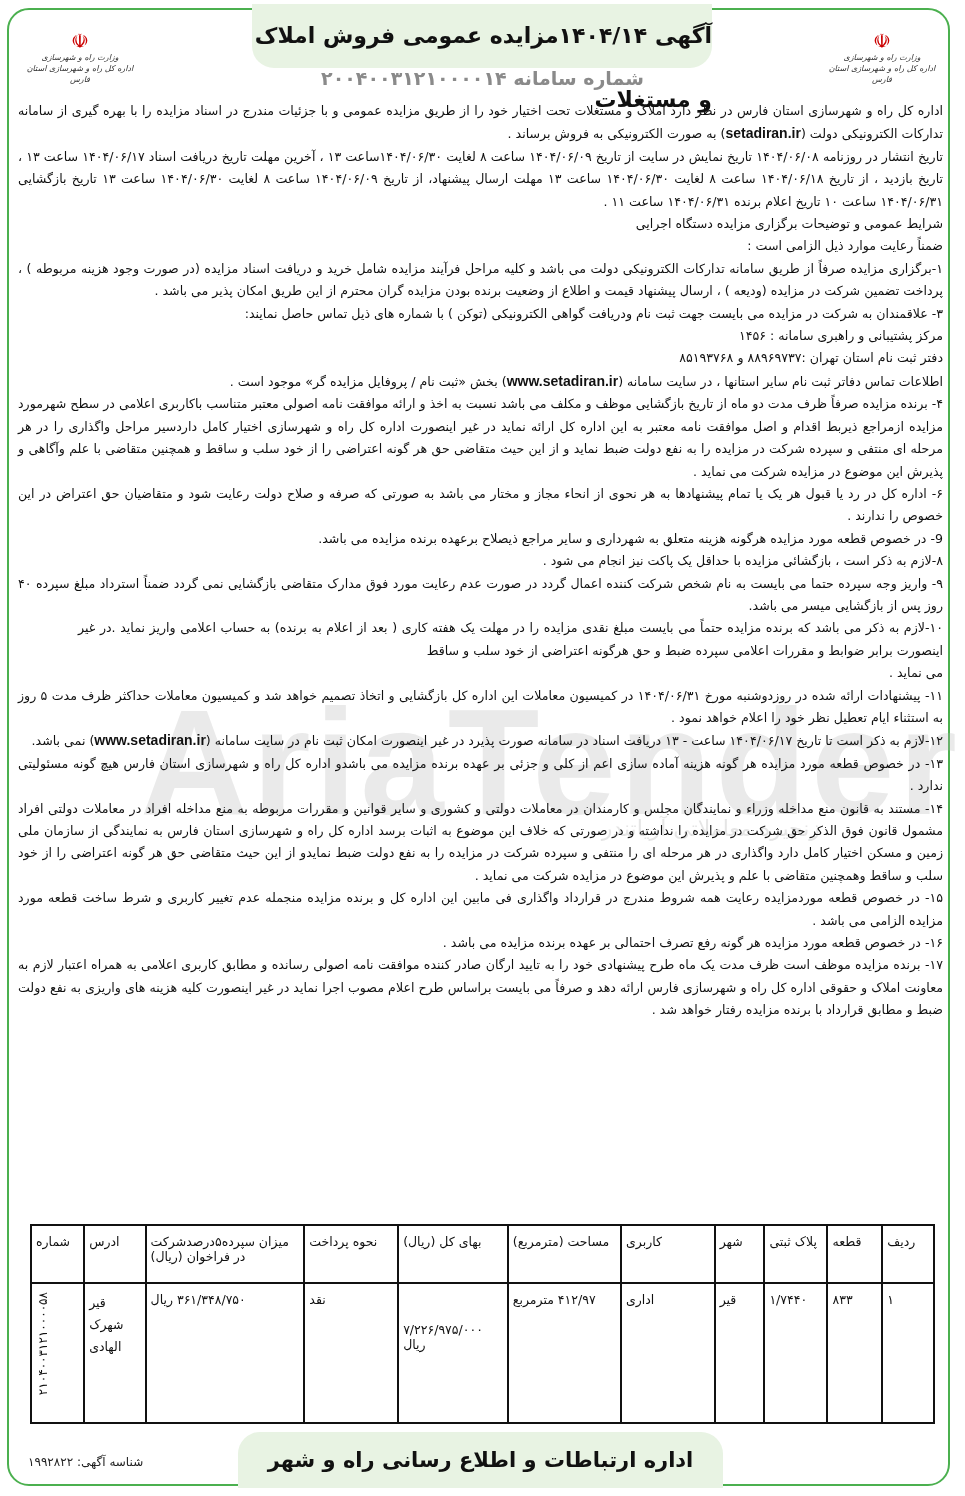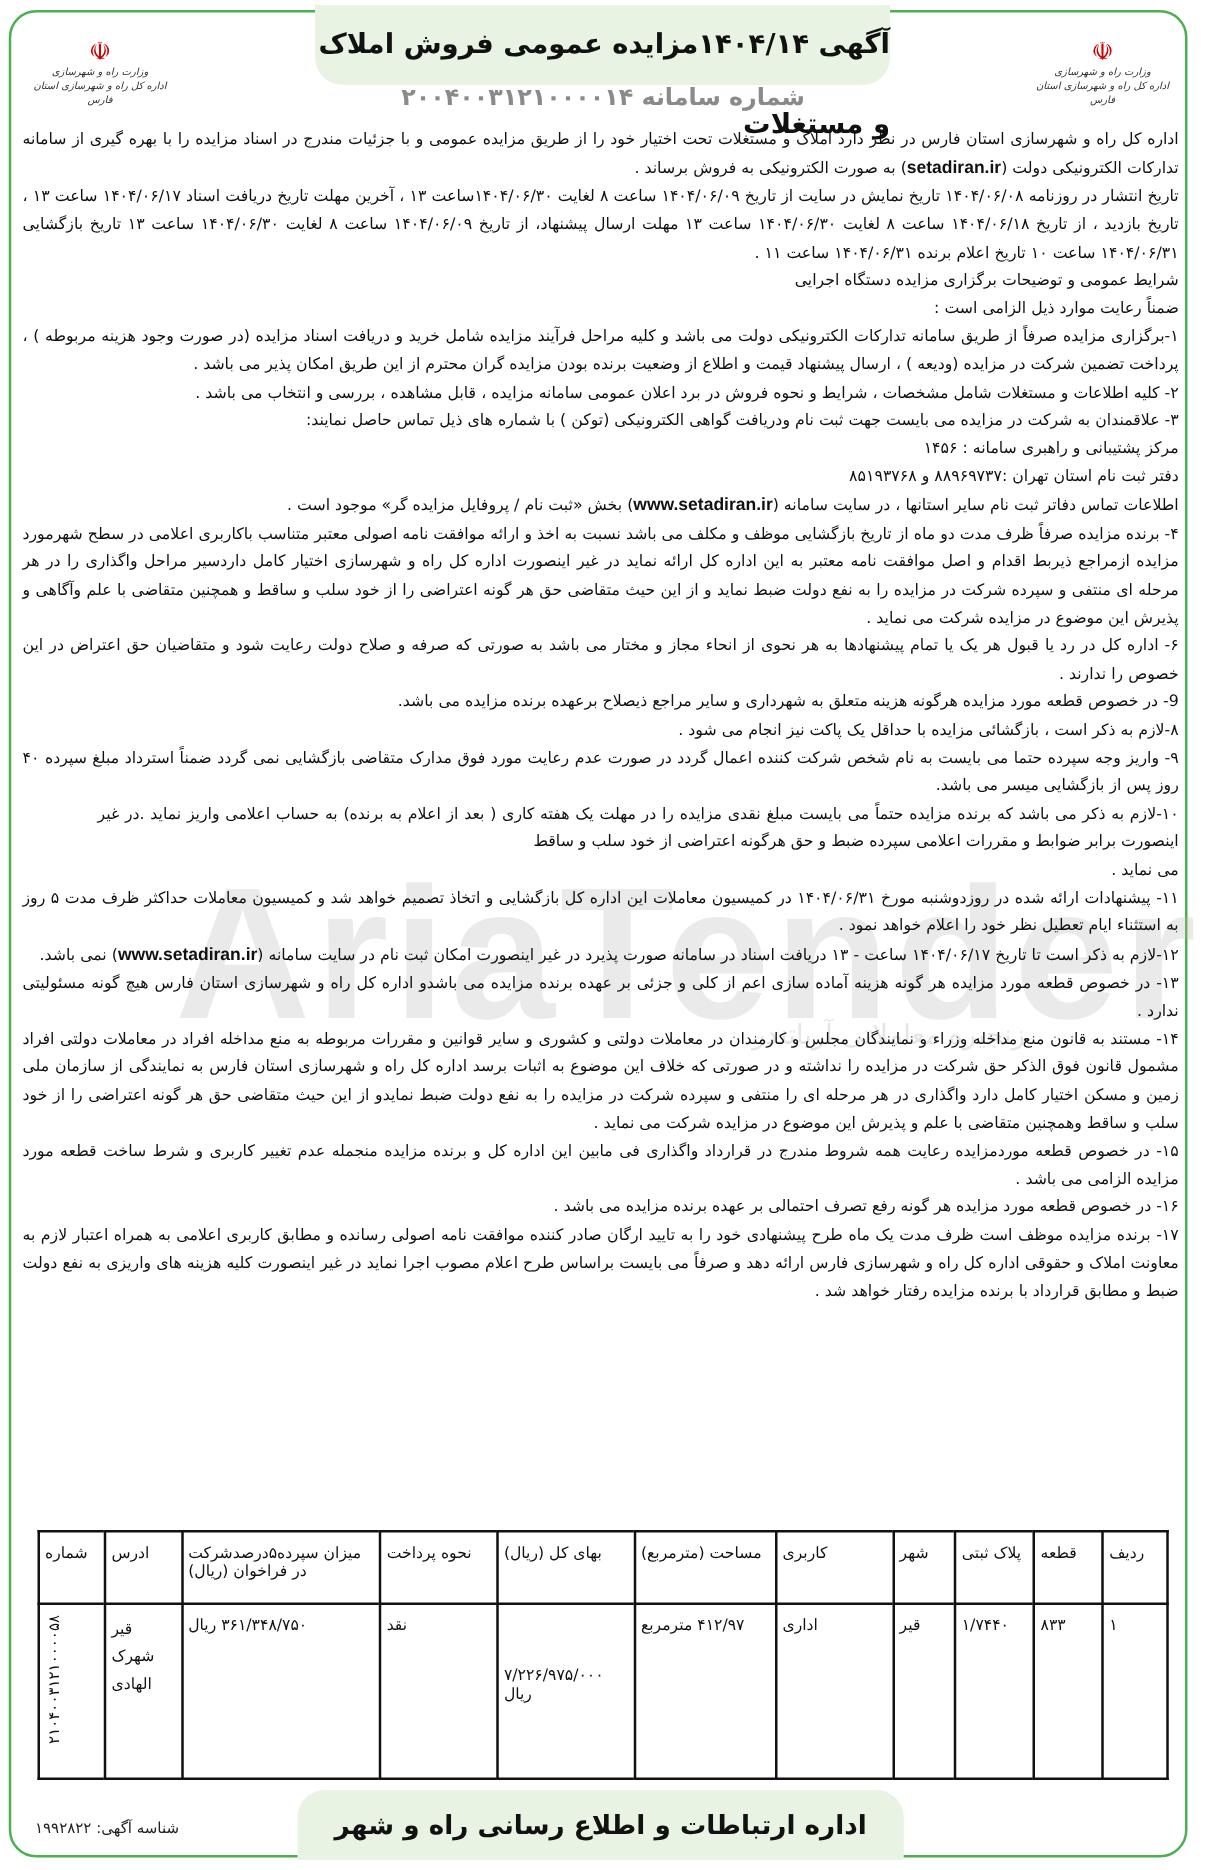--- a/index.html
+++ b/index.html
@@ -63,21 +63,20 @@
 </div>
 
 <div class="body-text">
   <p>
     <span>اداره کل راه و شهرسازی استان فارس در نظر دارد املاک و مستغلات تحت اختیار خود را از طریق مزایده عمومی و با جزئیات مندرج در اسناد مزایده را با بهره گیری از سامانه تدارکات الکترونیکی دولت (</span><span class="latin">setadiran.ir</span><span>) به صورت الکترونیکی به فروش برساند .</span>
   </p>
   <p>تاریخ انتشار در روزنامه ۱۴۰۴/۰۶/۰۸    تاریخ نمایش در سایت از تاریخ ۱۴۰۴/۰۶/۰۹  ساعت ۸ لغایت ۱۴۰۴/۰۶/۳۰ساعت ۱۳ ، آخرین مهلت تاریخ دریافت اسناد ۱۴۰۴/۰۶/۱۷  ساعت ۱۳ ، تاریخ بازدید ، از تاریخ ۱۴۰۴/۰۶/۱۸ ساعت ۸ لغایت ۱۴۰۴/۰۶/۳۰ ساعت ۱۳ مهلت ارسال پیشنهاد، از تاریخ ۱۴۰۴/۰۶/۰۹ ساعت ۸ لغایت ۱۴۰۴/۰۶/۳۰ ساعت ۱۳ تاریخ بازگشایی ۱۴۰۴/۰۶/۳۱ ساعت ۱۰ تاریخ اعلام برنده ۱۴۰۴/۰۶/۳۱ ساعت ۱۱ .</p>
   <p>شرایط عمومی و توضیحات برگزاری مزایده دستگاه اجرایی</p>
   <p>ضمناً رعایت موارد ذیل الزامی است :</p>
   <p>۱-برگزاری مزایده صرفاً از طریق سامانه تدارکات الکترونیکی دولت می باشد و کلیه مراحل فرآیند مزایده شامل خرید و دریافت اسناد مزایده (در صورت وجود هزینه مربوطه ) ، پرداخت تضمین شرکت در مزایده (ودیعه ) ، ارسال پیشنهاد قیمت و اطلاع از وضعیت برنده بودن مزایده گران محترم از این طریق امکان پذیر می باشد .</p>
-  <p>۲- کلیه اطلاعات و مستغلات شامل مشخصات ، شرایط و نحوه فروش در برد اعلان عمومی سامانه مزایده ، قابل مشاهده ، بررسی و انتخاب می باشد .</p>
   <p>۳- علاقمندان به شرکت در مزایده می بایست جهت ثبت نام ودریافت گواهی الکترونیکی (توکن ) با شماره های ذیل تماس حاصل نمایند:</p>
   <p>مرکز پشتیبانی و راهبری سامانه : ۱۴۵۶</p>
   <p>دفتر ثبت نام استان تهران :۸۸۹۶۹۷۳۷ و ۸۵۱۹۳۷۶۸</p>
   <p>
     <span>اطلاعات تماس دفاتر ثبت نام سایر استانها ، در سایت سامانه (</span><span class="latin">www.setadiran.ir</span><span>) بخش «ثبت نام / پروفایل مزایده گر» موجود است .</span>
   </p>
   <p>۴- برنده مزایده صرفاً ظرف مدت دو ماه از تاریخ بازگشایی موظف و مکلف  می باشد نسبت به اخذ و ارائه موافقت نامه اصولی معتبر متناسب باکاربری اعلامی در سطح شهرمورد مزایده ازمراجع ذیربط اقدام و اصل موافقت نامه معتبر به این اداره کل ارائه نماید در غیر اینصورت  اداره کل راه و شهرسازی اختیار کامل داردسیر مراحل واگذاری را در هر مرحله ای منتفی و سپرده شرکت در مزایده را به نفع دولت ضبط نماید و از این حیث متقاضی حق هر گونه اعتراضی را از خود سلب و ساقط و همچنین متقاضی با علم وآگاهی و پذیرش این موضوع در مزایده شرکت می نماید .</p>
   <p>۶- اداره کل در رد یا قبول هر یک یا تمام پیشنهادها به هر نحوی از انحاء مجاز و مختار می باشد به صورتی که صرفه و صلاح دولت رعایت شود و متقاضیان حق اعتراض در این خصوص را ندارند .</p>
   <p>9- در خصوص قطعه مورد مزایده هرگونه هزینه متعلق به شهرداری و سایر مراجع ذیصلاح برعهده برنده مزایده می باشد.</p>
   <p>۸-لازم به ذکر است ، بازگشائی مزایده با حداقل یک پاکت نیز انجام می شود .</p>
@@ -112,21 +111,21 @@
     </tr>
   </thead>
   <tbody>
     <tr>
       <td>۱</td>
       <td>۸۳۳</td>
       <td>۱/۷۴۴۰</td>
       <td>قیر</td>
       <td>اداری</td>
       <td>۴۱۲/۹۷ مترمربع</td>
-      <td style="padding-top:48px"><span>۷/۲۲۶/۹۷۵/۰۰۰ ریال</span></td>
+      <td style="padding-top:38px"><span>۷/۲۲۶/۹۷۵/۰۰۰ ریال</span></td>
       <td>نقد</td>
       <td>۳۶۱/۳۴۸/۷۵۰ ریال</td>
       <td><span style="display:inline-block;width:40px;line-height:22px">قیر شهرک الهادی</span></td>
       <td><span class="vertical">۲۱۰۴۰۰۳۱۲۱۰۰۰۰۵۸</span></td>
     </tr>
   </tbody>
 </table>
 
 <div class="ad-id">شناسه آگهی: ۱۹۹۲۸۲۲</div>
 <div class="footer-pill">

